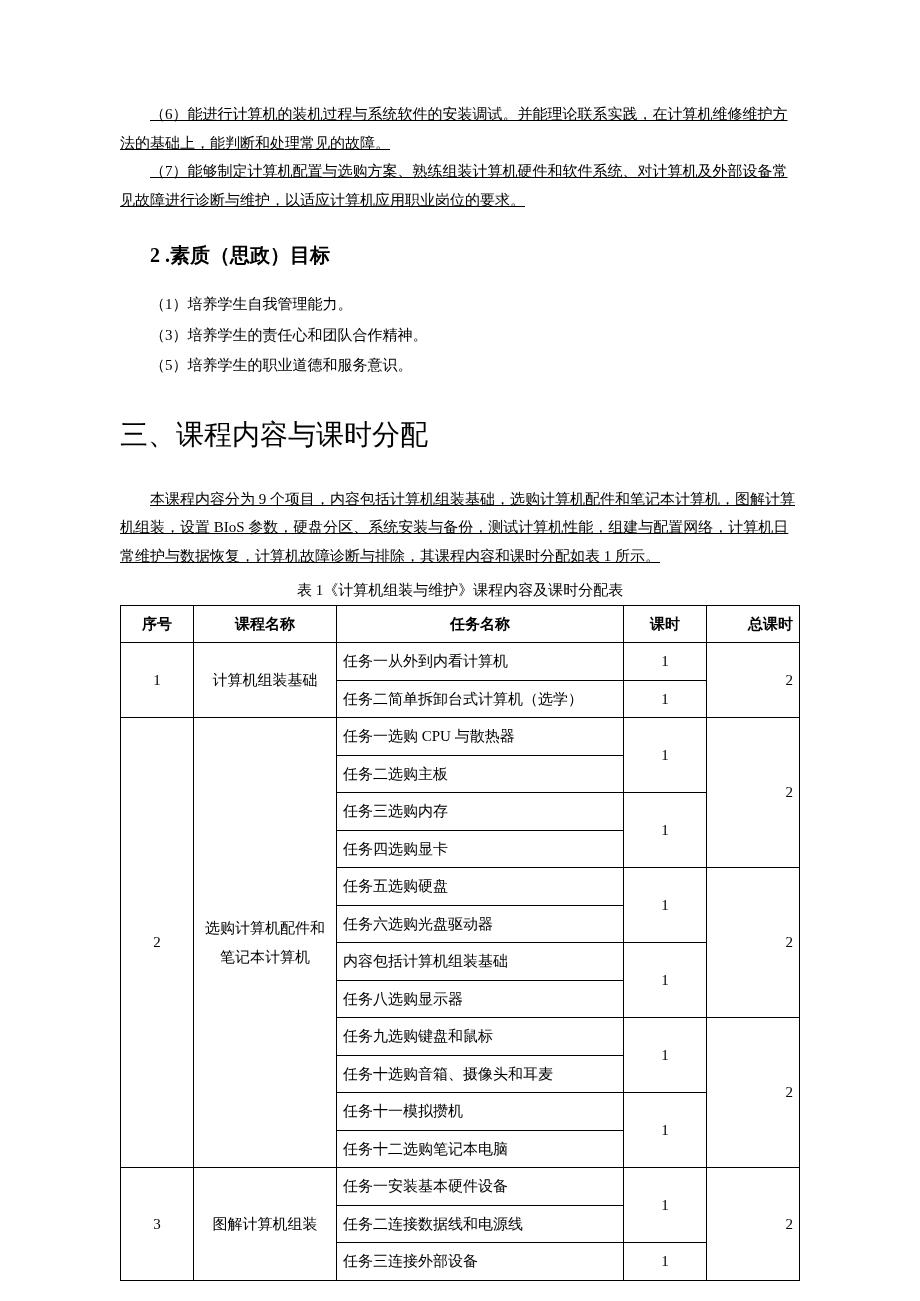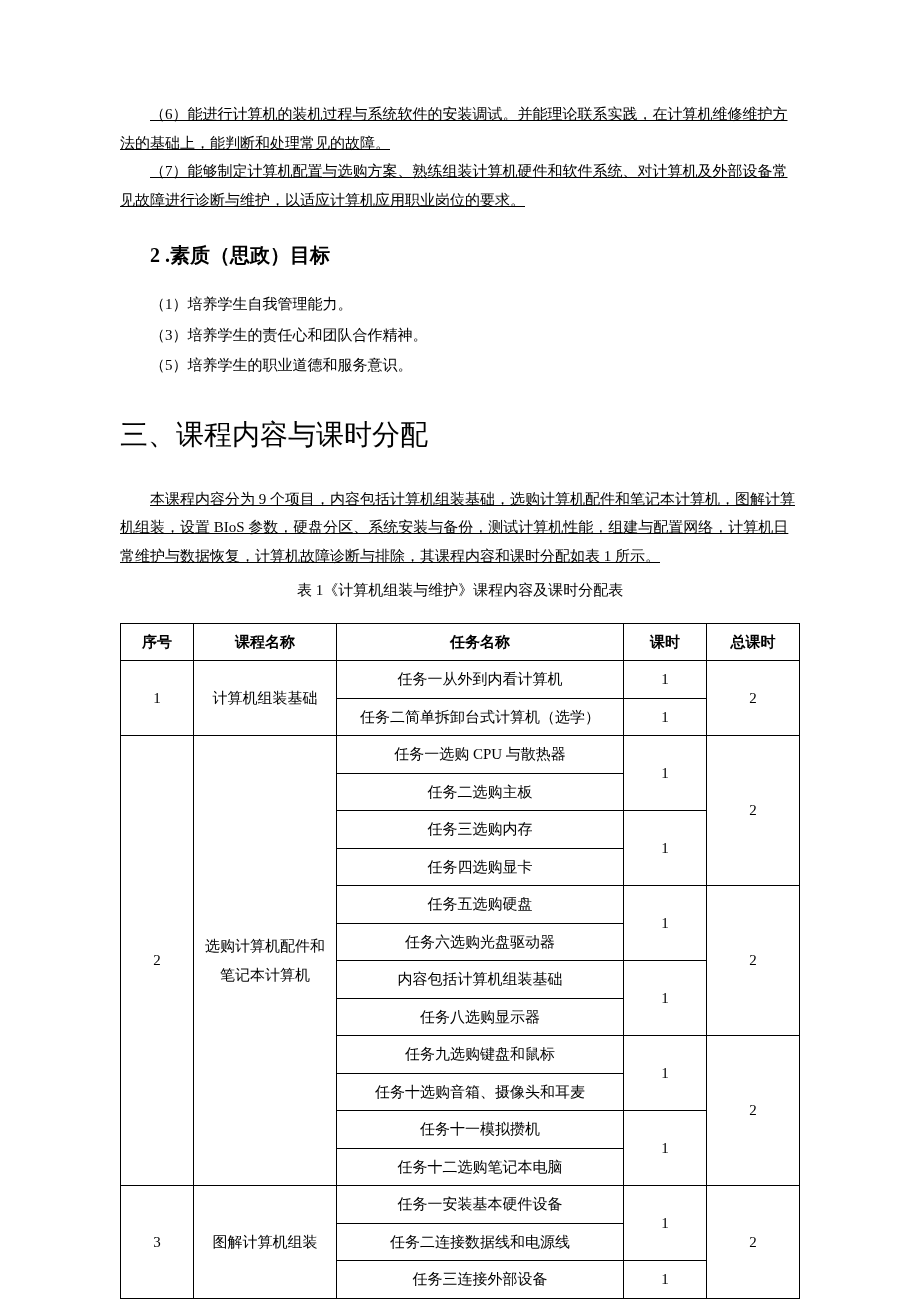--- a/index.html
+++ b/index.html
@@ -28,42 +28,42 @@
       font-family: Liberation Sans, sans-serif;
     }
     .list-block {
       margin: 0 0 0 2em;
     }
     .list-block p {
       margin: 2px 0;
     }
     .table-caption {
       text-align: center;
-      margin: 6px 0 18px 0;
+      margin: 6px 0 0 0;
     }
     table {
       border-collapse: collapse;
       width: 100%;
       font-size: 15px;
     }
     td, th {
       border: 1px solid #000;
       padding: 4px 6px;
       vertical-align: middle;
     }
     th {
       font-weight: bold;
       text-align: center;
       font-family: Liberation Serif, serif;
     }
     .c-num { text-align: center; width: 60px; }
     .c-course { text-align: center; width: 130px; }
-    .c-task { text-align: center; }
+    .c-task { text-align: left; }
     .c-hours { text-align: center; width: 70px; }
-    .c-total { text-align: center; width: 80px; }
+    .c-total { text-align: right; width: 80px; }
   </style>
 </head>
 <body>
 
 <p class="para">（6）能进行计算机的装机过程与系统软件的安装调试。并能理论联系实践，在计算机维修维护方法的基础上，能判断和处理常见的故障。</p>
 <p class="para">（7）能够制定计算机配置与选购方案、熟练组装计算机硬件和软件系统、对计算机及外部设备常见故障进行诊断与维护，以适应计算机应用职业岗位的要求。</p>
 
 <p class="section-heading">2 .素质（思政）目标</p>
 
 <div class="list-block">

